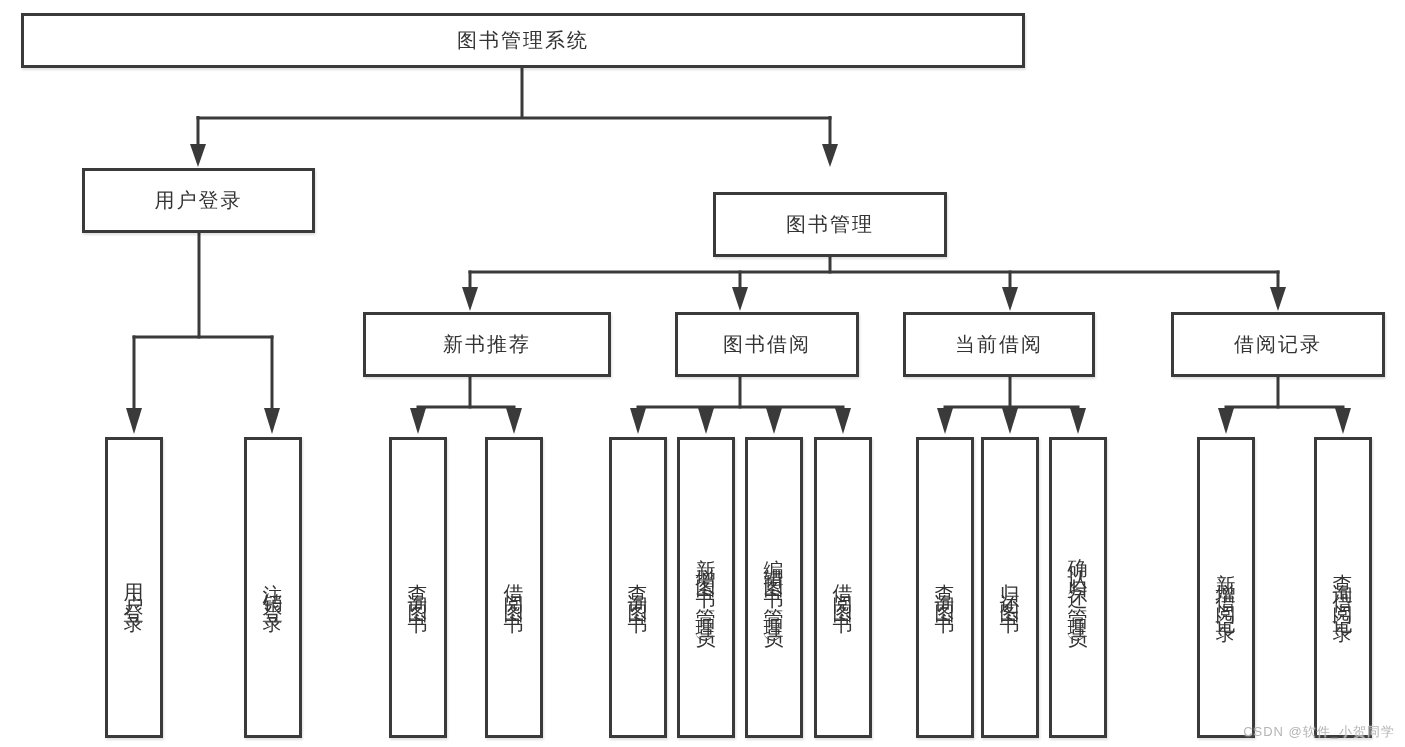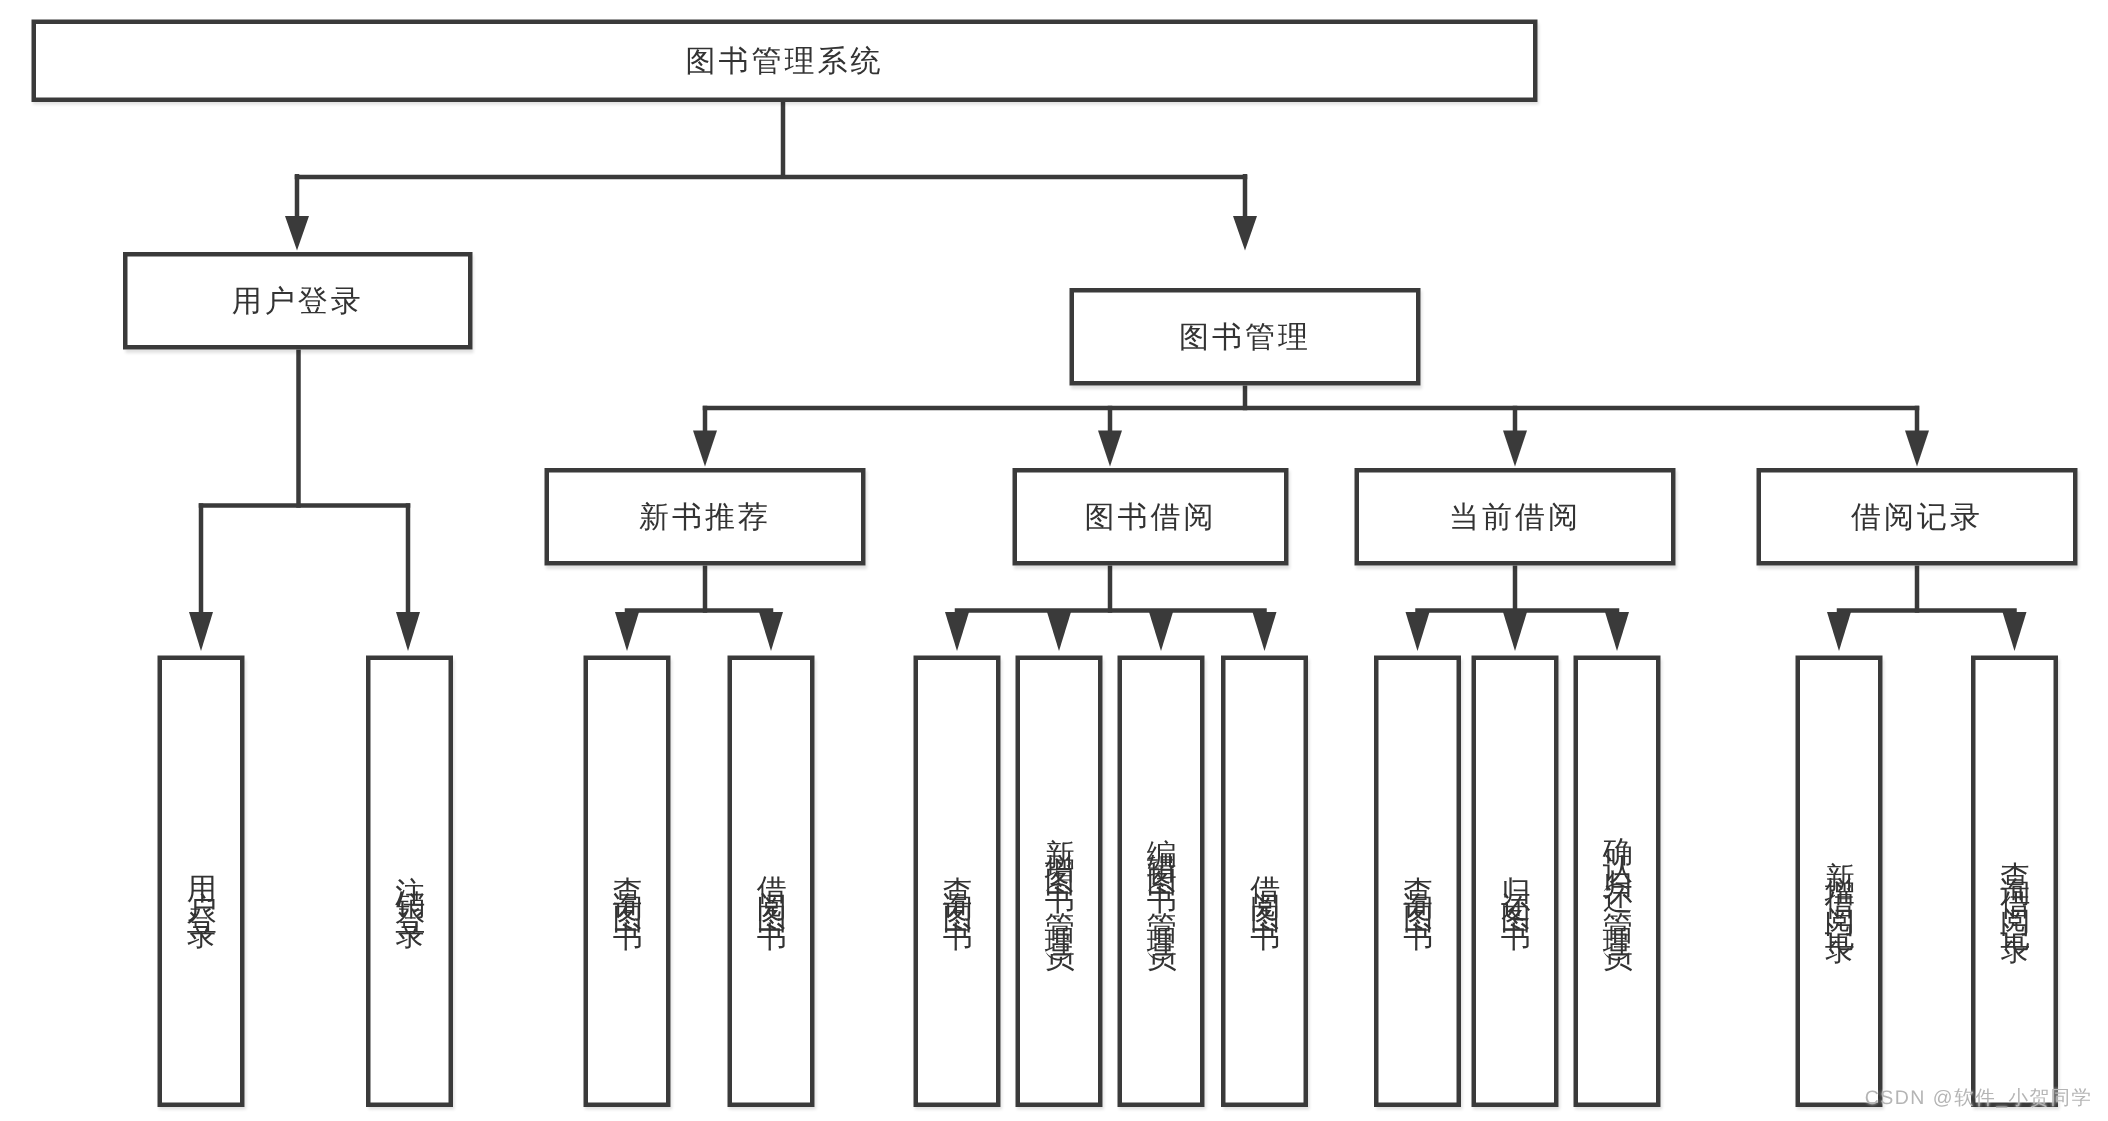--- a/index.html
+++ b/index.html
@@ -100,23 +100,23 @@
     <path d="M1224.5,407 H1344.5"></path>
     <polygon points="1218,408 1234,408 1226,434"></polygon>
     <polygon points="1335,408 1351,408 1343,434"></polygon>
   </svg>
 
   <div class="node" style="left:21px;top:13px;width:1004px;height:55px;">图书管理系统</div>
 
   <div class="node" style="left:82px;top:168px;width:233px;height:65px;">用户登录</div>
   <div class="node" style="left:713px;top:168px;width:234px;height:65px;margin-top:24px;">图书管理</div>
 
-  <div class="node" style="left:363px;top:312px;width:214px;height:65px;">新书推荐</div>
+  <div class="node" style="left:363px;top:312px;width:248px;height:65px;">新书推荐</div>
   <div class="node" style="left:632px;top:312px;width:184px;height:65px;margin-left:43px;">图书借阅</div>
-  <div class="node" style="left:903px;top:312px;width:214px;height:65px;">当前借阅</div>
+  <div class="node" style="left:903px;top:312px;width:192px;height:65px;">当前借阅</div>
   <div class="node" style="left:1171px;top:312px;width:214px;height:65px;text-align:center;">借阅记录</div>
 
   <div class="node leaf" style="left:105px;">
     <span class="vtext">用户登录</span>
   </div>
   <div class="node leaf" style="left:244px;">
     <span class="vtext">注销登录</span>
   </div>
 
   <div class="node leaf" style="left:389px;">

